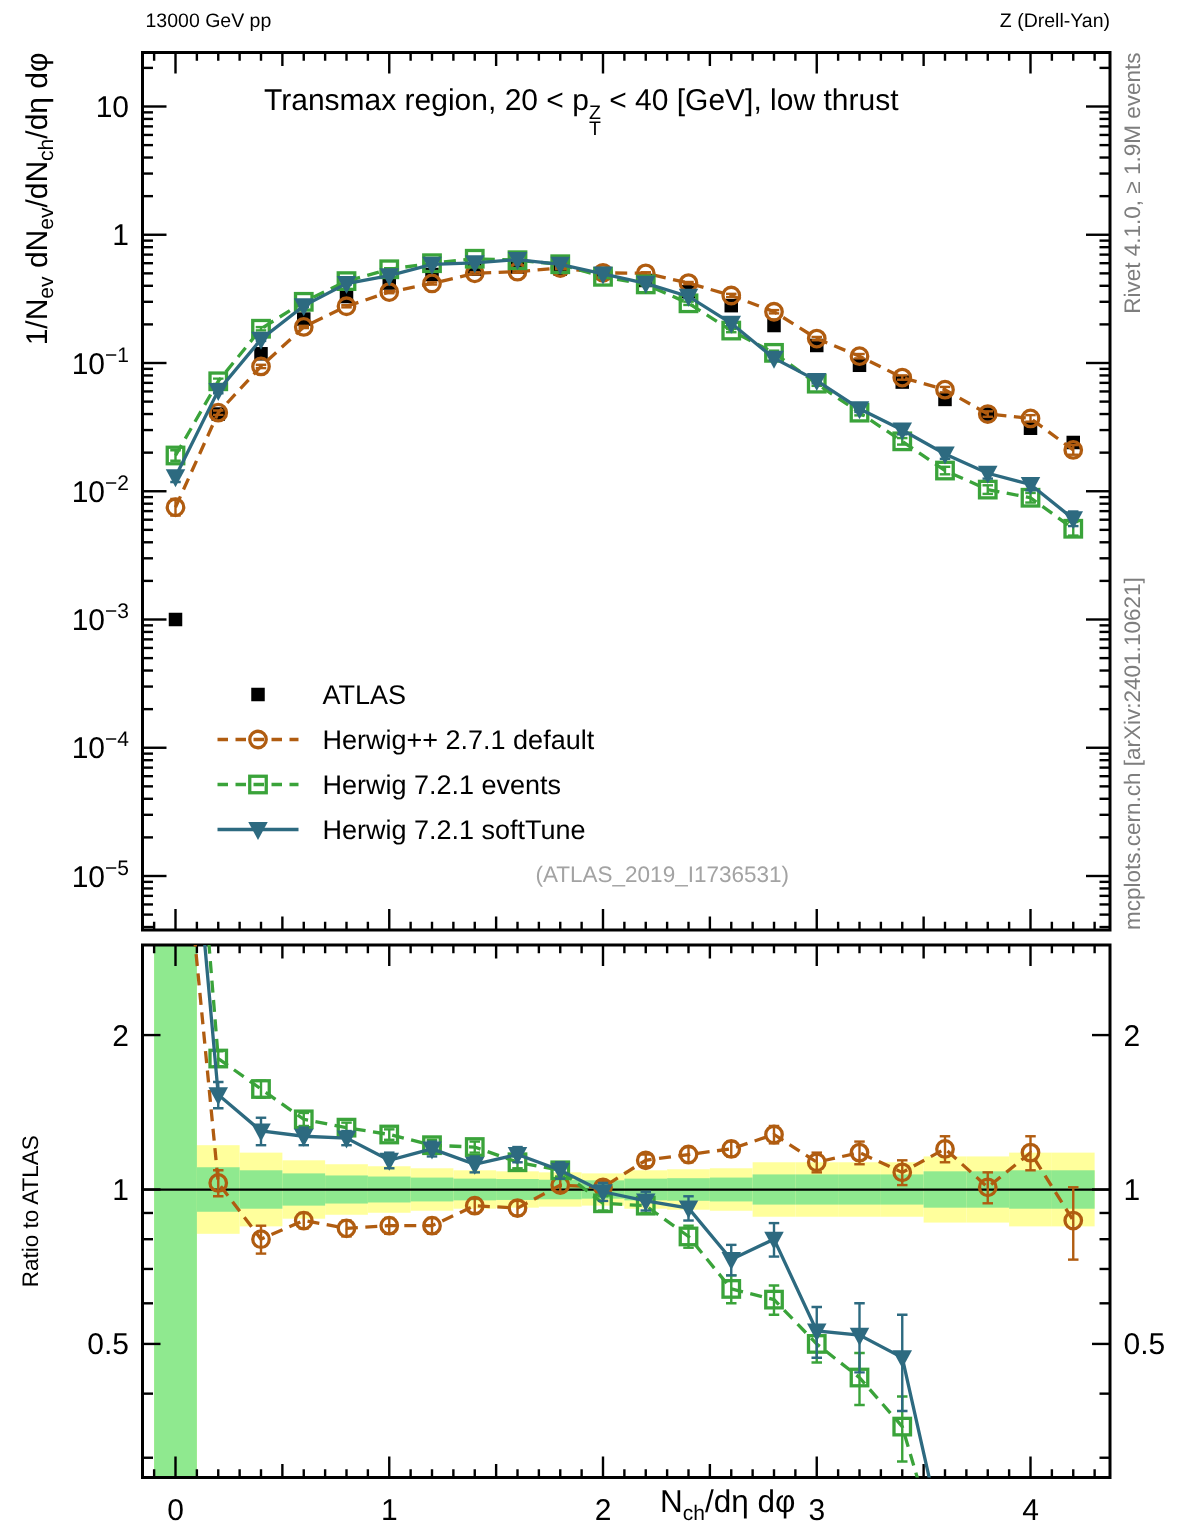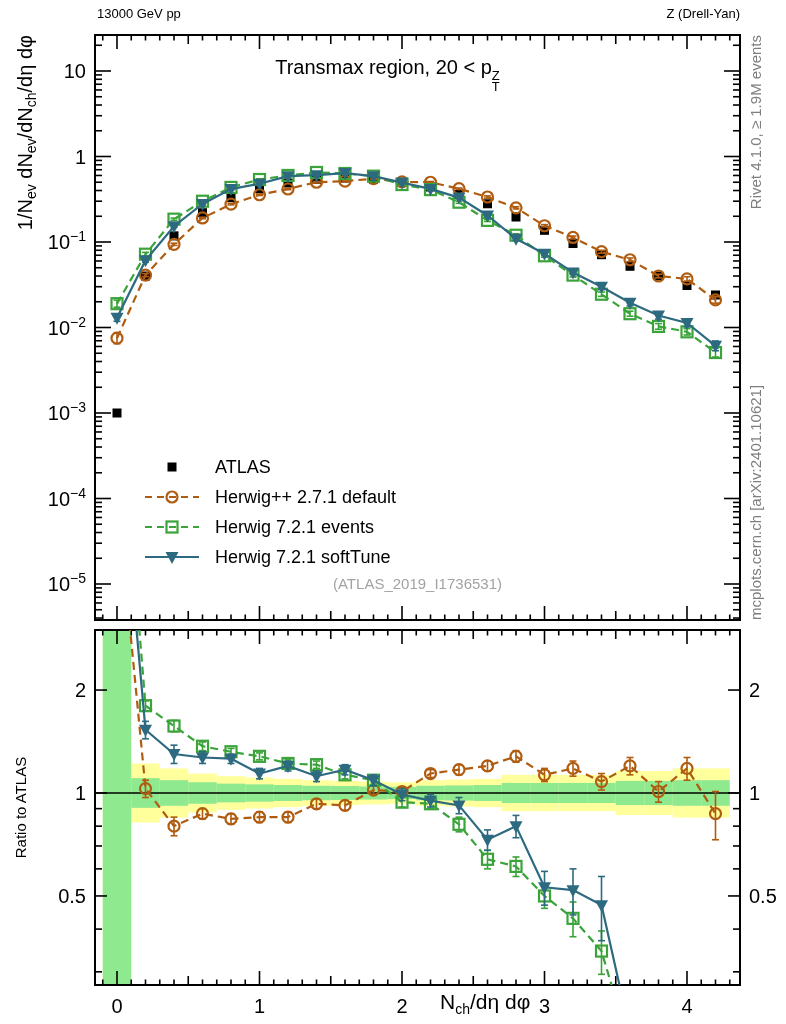--- a/index.html
+++ b/index.html
@@ -6,32 +6,32 @@
   #page{position:relative;width:786px;height:1024px;background:#fff;overflow:hidden;
         font-family:"Liberation Sans","DejaVu Sans",sans-serif;color:#000;}
   #chart{position:absolute;left:0;top:0;}
   .abs{position:absolute;}
   .hdr{font-size:13px;top:6px;}
   #hdr-left{left:97px;}
   #hdr-right{right:46px;text-align:right;}
   #panel-title{left:95px;top:56px;width:585px;text-align:center;font-size:20px;}
   .stack{display:inline-flex;flex-direction:column;font-size:13px;line-height:11px;
          vertical-align:-6px;text-align:center;}
-  #watermark{left:95px;top:575px;width:645px;text-align:center;font-size:15px;color:#a3a3a3;}
+  #watermark{left:95px;top:575px;width:645px;text-align:center;font-size:15px;color:#a3a3a3;padding-left:24px;}
   .rot{transform-origin:0 0;transform:rotate(-90deg);}
   #ylabel-main{left:14px;top:620px;width:585px;text-align:right;font-size:20px;}
   #ylabel-main .sb{font-size:14px;vertical-align:-4px;}
   #ratio-label{left:12px;top:985px;width:355px;text-align:center;font-size:15px;}
   .side-note{left:747px;top:620px;width:585px;font-size:15px;color:#7e7e7e;}
   #side-top{text-align:right;}
   #side-bottom{text-align:left;}
   #xlabel{left:440px;top:990px;width:300px;text-align:left;font-size:21px;}
   #xlabel .sb{font-size:14px;vertical-align:-5px;}
   #legend{left:143px;top:448px;}
-  .lg-row{display:flex;align-items:flex-end;height:30px;}
+  .lg-row{display:flex;align-items:center;height:30px;}
   .lg-swatch{width:58px;height:22px;margin-right:14px;}
   .lg-label{font-size:18px;white-space:nowrap;}
 </style>
 </head>
 <body>
 
 <div id="page">
   <svg id="chart" width="786" height="1024">
       <defs>
         <clipPath id="cm">
@@ -1032,21 +1032,21 @@
         <path d="M 623.5 1027.0477414829184 L 636.5 1027.0477414829184 L 630 1039.0477414829184 Z" fill="#2d6a80"></path>
       </g>
     </svg>
 
   <div class="abs hdr" id="hdr-left">13000 GeV pp</div>
   <div class="abs hdr" id="hdr-right">Z (Drell-Yan)</div>
 
   <div class="abs" id="panel-title"><span>Transmax region, 20 &lt; p</span><span class="stack">
         <span>Z</span>
         <span>T</span>
-      </span></div>
+      </span><span> &lt; 40 [GeV], low thrust</span></div>
 
   <div class="abs rot" id="ylabel-main"><span>1/N</span><span class="sb">ev</span><span> dN</span><span class="sb">ev</span><span>/dN</span><span class="sb">ch</span><span>/dη dφ</span></div>
 
   <div class="abs rot" id="ratio-label">Ratio to ATLAS</div>
 
   <div class="abs rot side-note" id="side-top">Rivet 4.1.0, ≥ 1.9M events</div>
   <div class="abs rot side-note" id="side-bottom">mcplots.cern.ch [arXiv:2401.10621]</div>
 
   <div class="abs" id="watermark">(ATLAS_2019_I1736531)</div>
 

